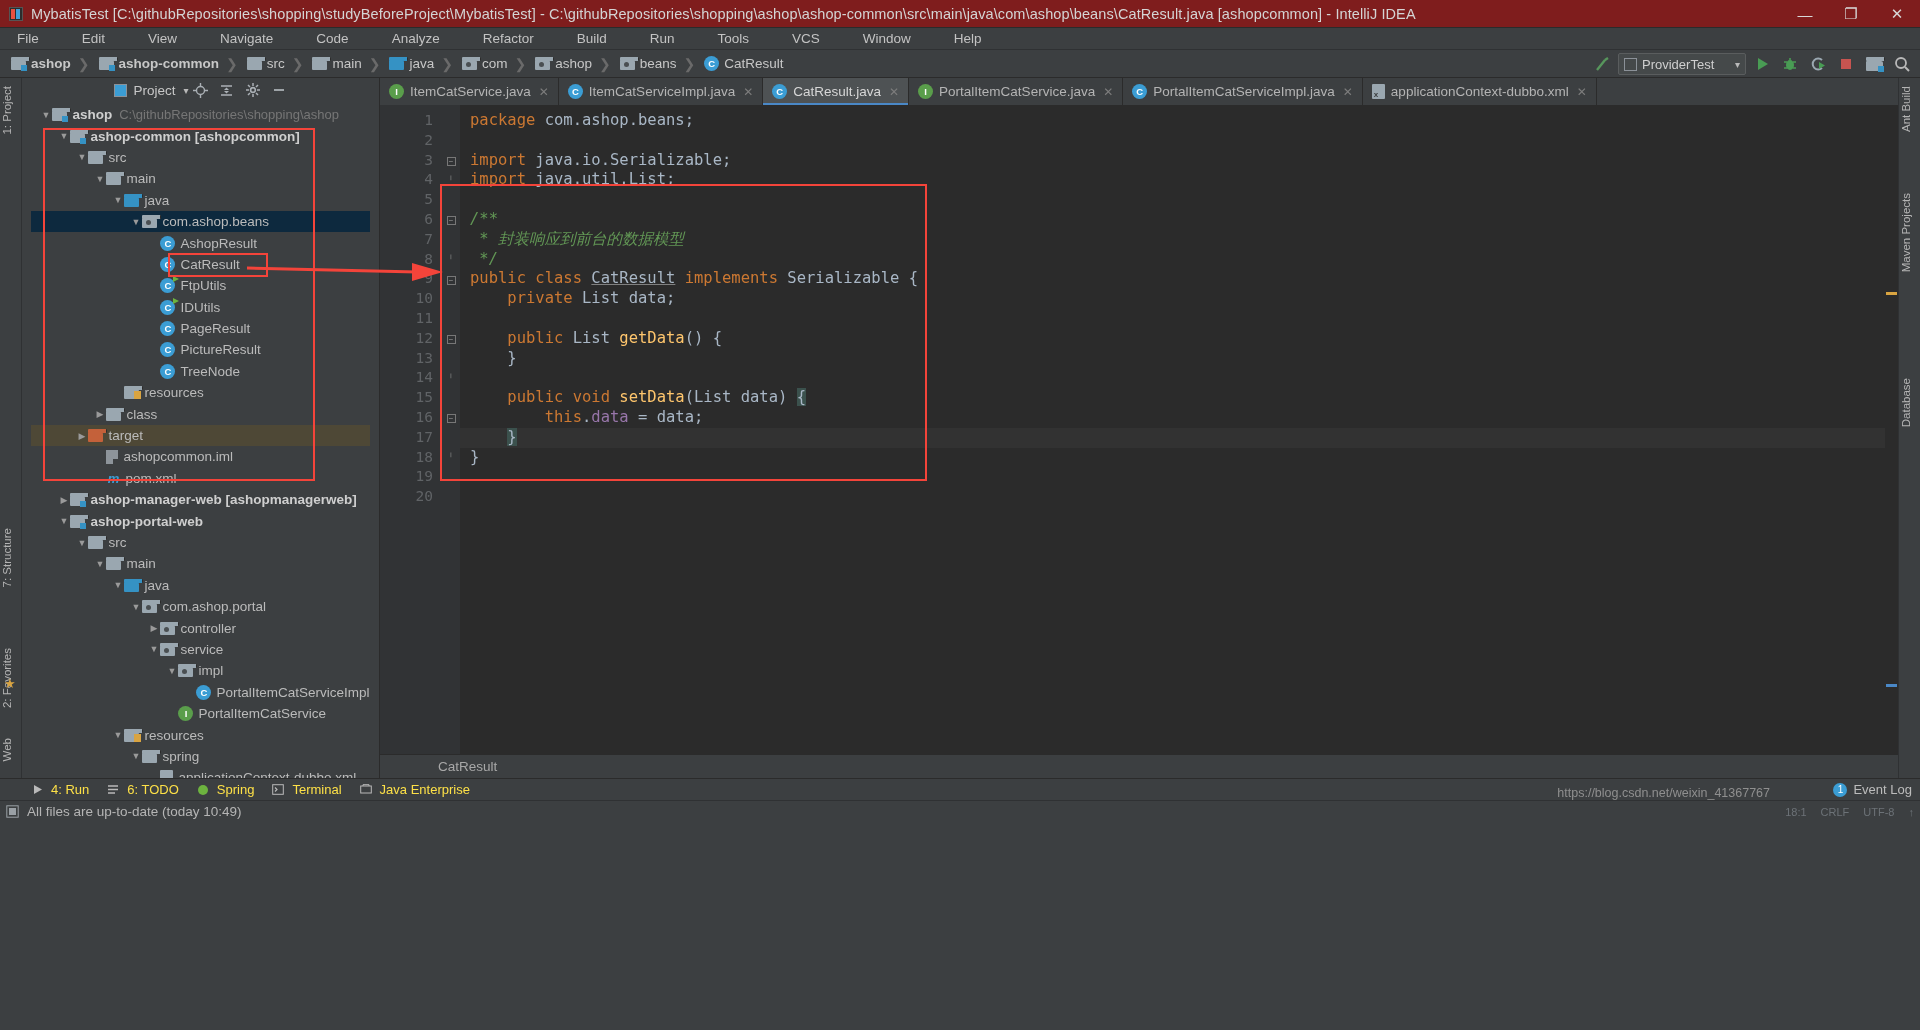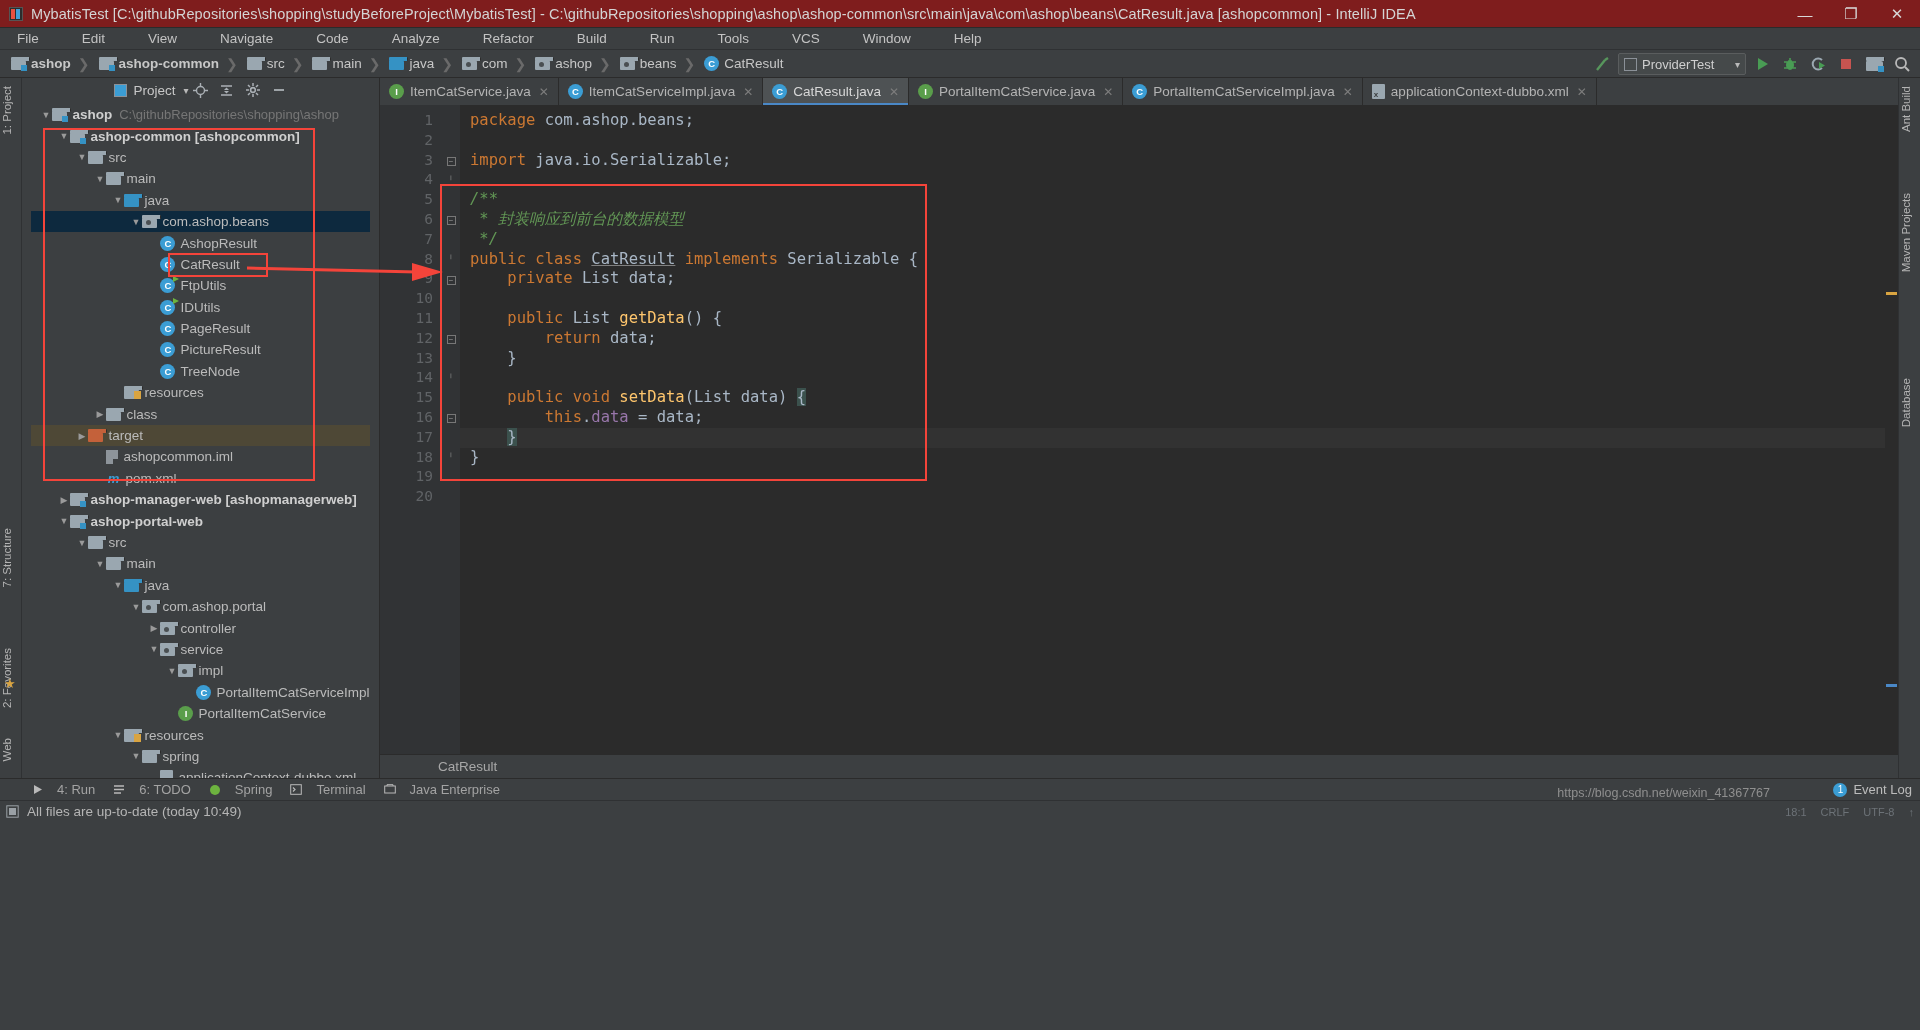--- a/index.html
+++ b/index.html
@@ -108,21 +108,21 @@
 
   .scroll-v { position:absolute; right:0; top:27px; bottom:0; width:13px; background:#2b2b2b; }
   .err-mark { position:absolute; right:1px; width:11px; height:3px; background:#d9a441; }
 
   .status-line { height:24px; background:#3c3f41; color:#a8a8a8; font-size:13.5px;
     display:flex; align-items:center; padding-left:58px; flex:none; border-top:1px solid #2b2b2b;}
 
   
   .toolbar-bottom { height:22px; background:#3c3f41; display:flex; align-items:center;
     padding-left:24px; gap:2px; border-top:1px solid #2b2b2b; position:relative; }
-  .tw-btn { display:flex; align-items:center; gap:14px; padding:1px 8px; color:#a3a3a3; font-size:13px; }
+  .tw-btn { display:flex; align-items:center; gap:8px; padding:1px 8px; color:#fde047; font-size:13px; }
   .tw-right { position:absolute; right:8px; display:flex; align-items:center; gap:6px; }
   .badge-n { width:14px; height:14px; border-radius:50%; background:#3b9dd4; color:#fff;
     font-size:10px; display:flex; align-items:center; justify-content:center; }
   .statusbar { height:22px; background:#3c3f41; display:flex; align-items:center;
     padding-left:6px; position:relative; border-top:1px solid #2f3133; }
   .status-txt { color:#b5b5b5; font-size:13.5px; margin-left:8px; }
   .status-right { position:absolute; right:6px; color:#6c7277; font-size:11px; display:flex; gap:14px;}
   .watermark { position:absolute; right:150px; bottom:22px; color:#8f8f8f; font-size:12.5px;}
 
   .sq { width:13px; height:13px; border:1px solid #8b9198; display:inline-block; flex:none; }
@@ -641,29 +641,29 @@
           <div class="fold"><span class="fmark">−</span></div>
           <div class="fold"></div>
           <div class="fold"><span class="fmark e">╵</span></div>
           <div class="fold"></div>
           <div class="fold"></div>
         </div>
       <div class="code" id="code">
           <div class="cline"><span class="kw">package</span> com.ashop.beans;</div>
           <div class="cline"></div>
           <div class="cline"><span class="kw">import</span> java.io.Serializable;</div>
+          <div class="cline"><span class="kw">import</span> java.util.List;</div>
           <div class="cline"></div>
           <div class="cline"><span class="cmt">/**</span></div>
           <div class="cline"><span class="cmt"> * 封装响应到前台的数据模型</span></div>
           <div class="cline"><span class="cmt"> */</span></div>
           <div class="cline"><span class="kw">public</span> <span class="kw">class</span> <span class="cls-u">CatResult</span> <span class="kw">implements</span> Serializable {</div>
           <div class="cline">    <span class="kw">private</span> List data;</div>
           <div class="cline"></div>
           <div class="cline">    <span class="kw">public</span> List <span class="fn">getData</span>() {</div>
-          <div class="cline">        <span class="kw">return</span> data;</div>
           <div class="cline">    }</div>
           <div class="cline"></div>
           <div class="cline">    <span class="kw">public</span> <span class="kw">void</span> <span class="fn">setData</span>(List data) <span class="brk">{</span></div>
           <div class="cline">        <span class="kw">this</span>.<span class="fld">data</span> = data;</div>
           <div class="cline hl">    <span class="brk">}</span></div>
           <div class="cline">}</div>
           <div class="cline"></div>
         </div>
 
       <div class="redbox" style="left:60px; top:79px; width:487px; height:297px;"></div>

